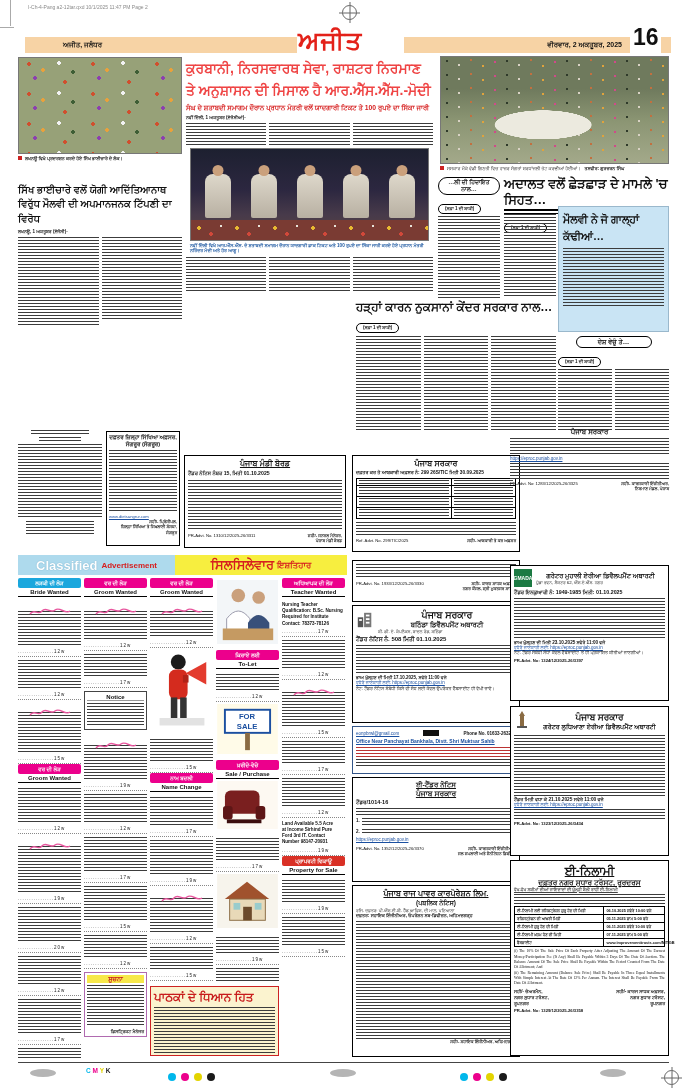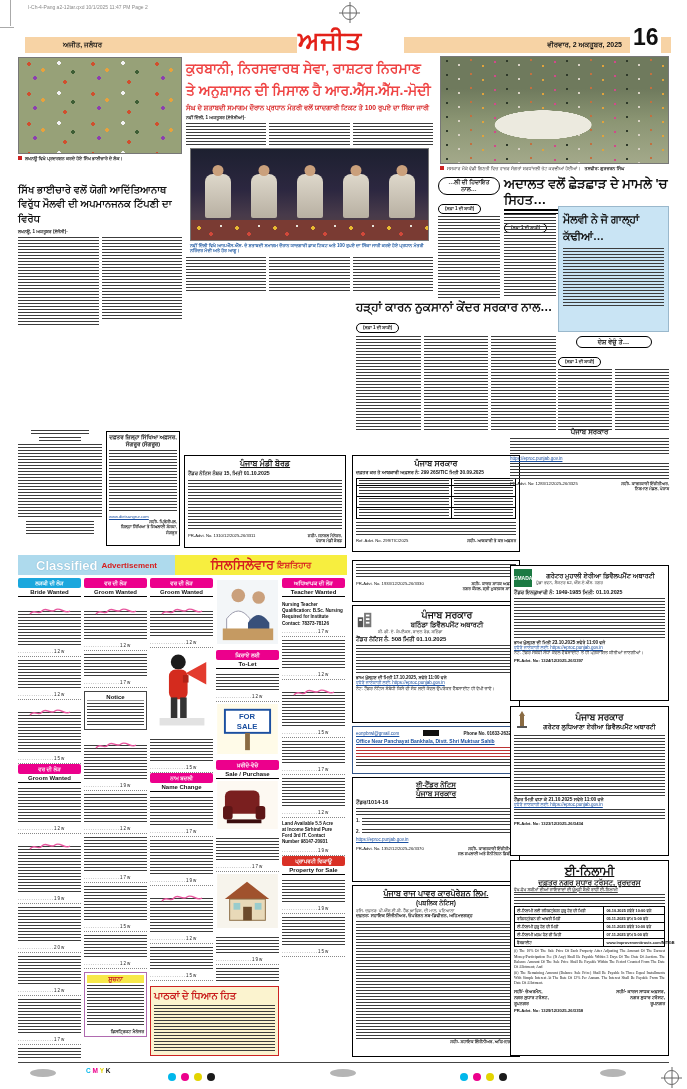--- a/index.html
+++ b/index.html
@@ -519,21 +519,21 @@
           <div class="ldr">................19w</div>
         </div>
         <div class="entry">
           <div class="gk" style="height: 30px;"></div>
           <div class="ldr">................15w</div>
         </div>
       </div>
   </div>
 
   <div class="abs" style="left:150px;top:986px;width:129px;height:70px;border:1.5px solid #c22;background:#fbf3cf;box-sizing:border-box;padding:3px;">
-    <div class="c b" style="font-size:10px;color:#c81c1c;font-family:Liberation Serif, serif;">ਪਾਠਕਾਂ ਦੇ ਧਿਆਨ ਹਿਤ</div>
+    <div class="c b" style="font-size:12px;color:#c81c1c;">ਪਾਠਕਾਂ ਦੇ ਧਿਆਨ ਹਿਤ</div>
     <div class="gk" style="height:48px;margin-top:3px;"></div>
   </div>
 
   <div class="abs box" style="left:352px;top:560px;width:168px;height:42px;padding:3px;">
     <div class="gk" style="height:14px;"></div>
     <div style="display:flex;justify-content:space-between;margin-top:3px;">
       <div class="prline">PR-Advt. No. 1933/12/2025-26/3330</div>
       <div class="signb">
         <div>ਸਹੀ/- ਕਾਰਜ ਸਾਧਕ ਅਫ਼ਸਰ,</div>
         <div>ਨਗਰ ਕੌਂਸਲ, ਸ੍ਰੀ ਮੁਕਤਸਰ ਸਾਹਿਬ</div>

